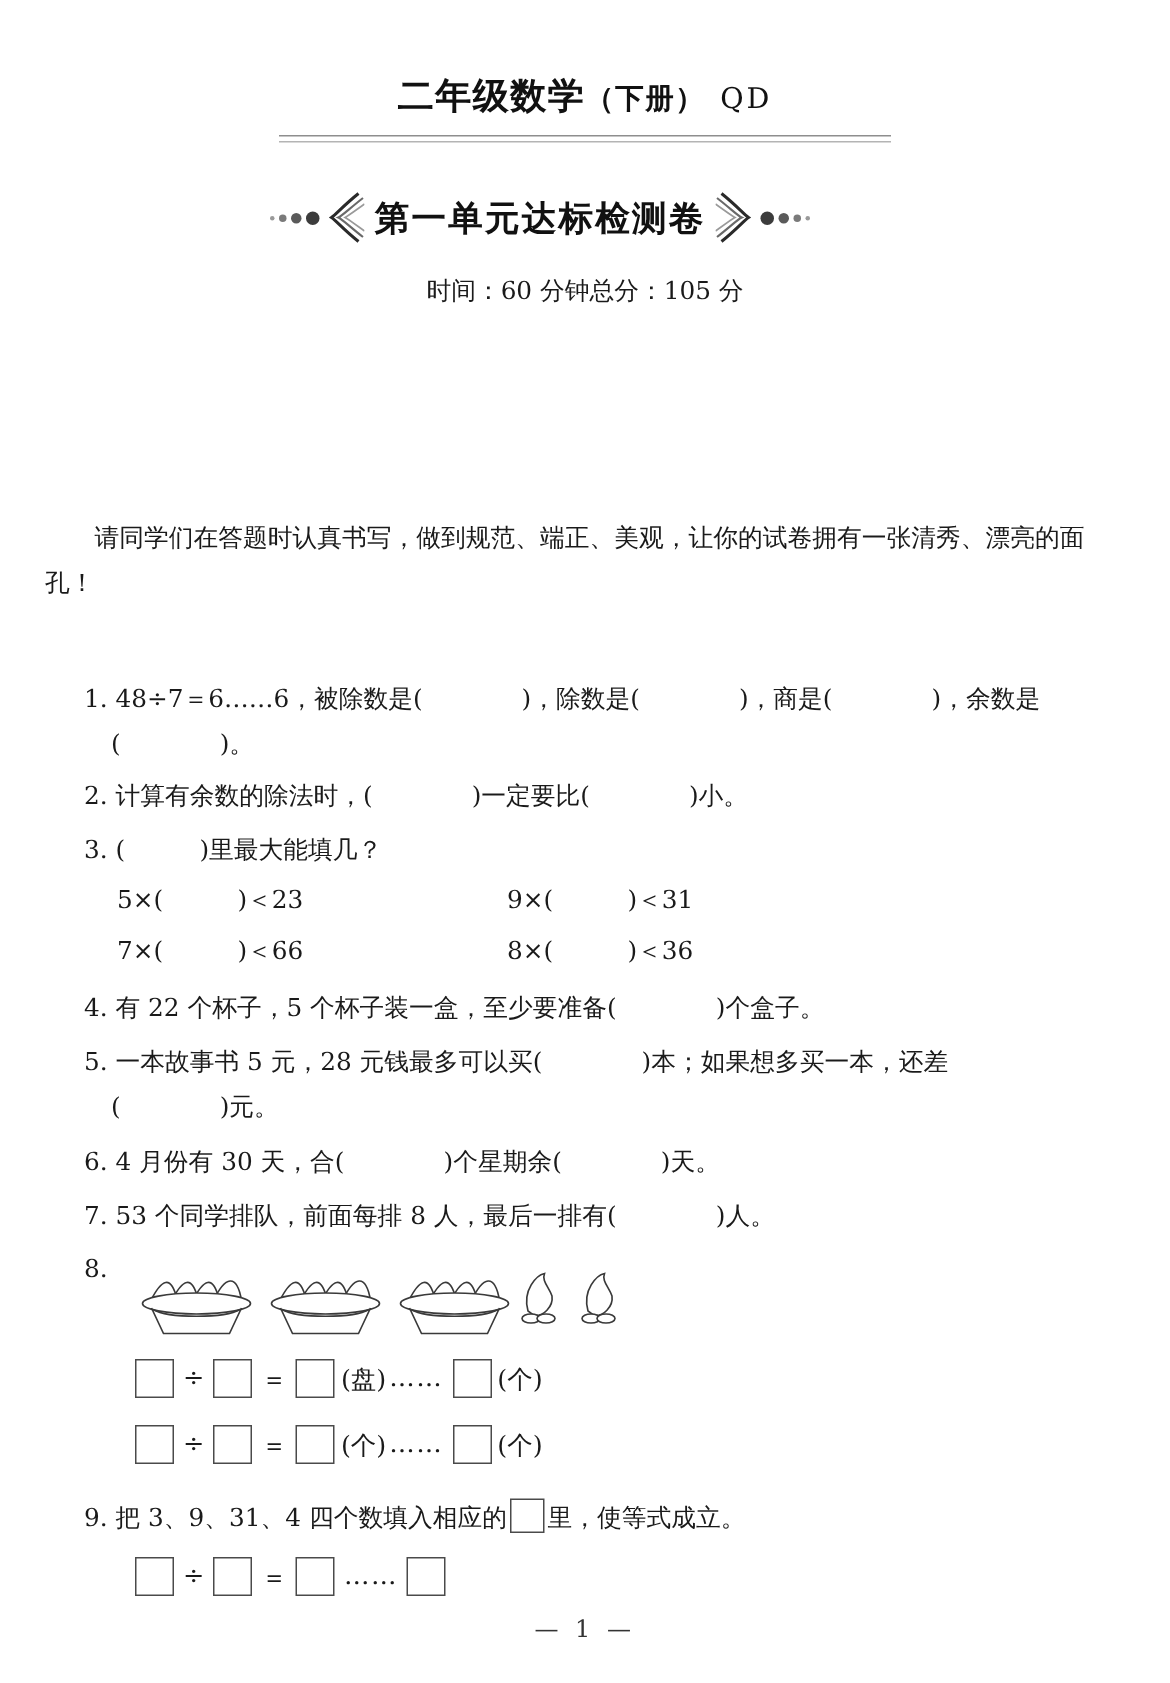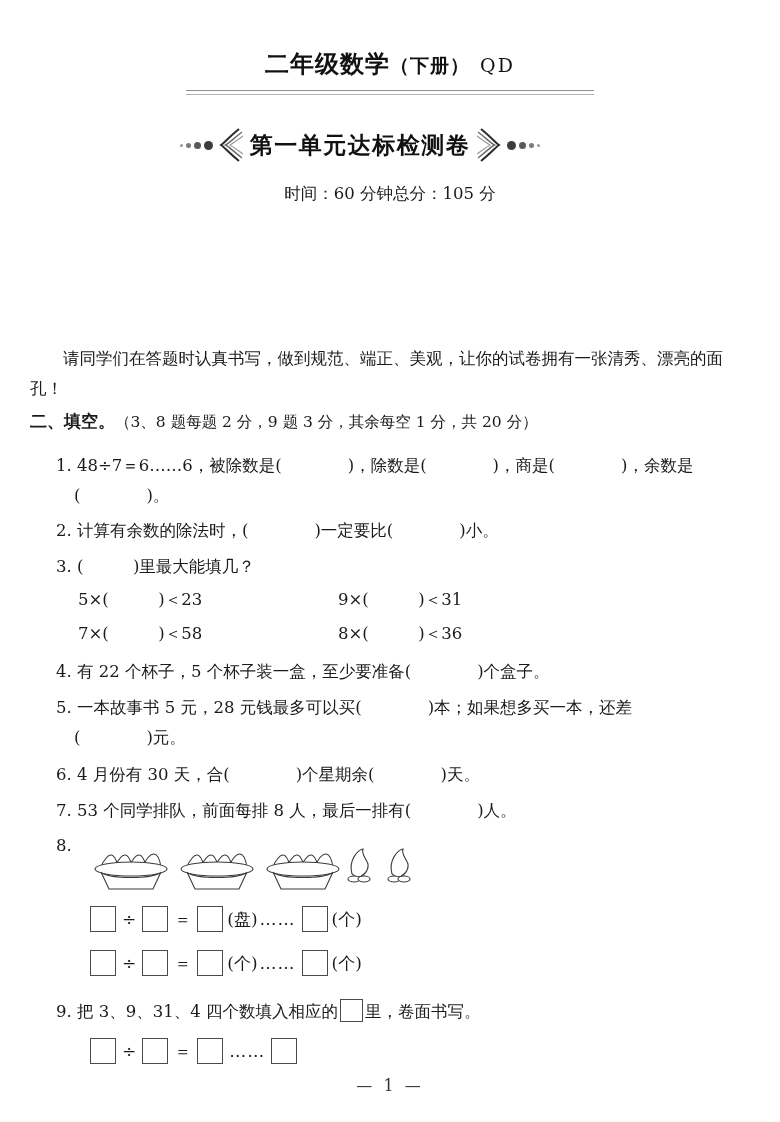--- a/index.html
+++ b/index.html
@@ -246,33 +246,30 @@
     <div>总分：105 分</div>
   </div>
 
   <table class="score-table">
     <tbody>
   </tbody>
     </table>
 
   <div class="para" style="top:344px;">　　请同学们在答题时认真书写，做到规范、端正、美观，让你的试卷拥有一张清秀、漂亮的面孔！</div>
 
-  <div class="sec-head" style="top:410px;">
-    <span>二、填空。</span><span class="note">（3、8 题每题 2 分，9 题 3 分，其余每空 1 分，共 20 分）</span>
-  </div>
 
   <div class="q" style="left:56px; top:452px;">1. 48÷7＝6……6，被除数是(　　　　)，除数是(　　　　)，商是(　　　　)，余数是</div>
   <div class="q" style="left:74px; top:482px;">(　　　　)。</div>
 
   <div class="q" style="left:56px; top:517px;">2. 计算有余数的除法时，(　　　　)一定要比(　　　　)小。</div>
 
   <div class="q" style="left:56px; top:553px;">3. (　　　)里最大能填几？</div>
   <div class="q" style="left:78px; top:586px;">5×(　　　)＜23</div>
   <div class="q" style="left:338px; top:586px;">9×(　　　)＜31</div>
-  <div class="q" style="left:78px; top:620px;">7×(　　　)＜58</div>
+  <div class="q" style="left:78px; top:620px;">7×(　　　)＜66</div>
   <div class="q" style="left:338px; top:620px;">8×(　　　)＜36</div>
 
   <div class="q" style="left:56px; top:658px;">4. 有 22 个杯子，5 个杯子装一盒，至少要准备(　　　　)个盒子。</div>
 
   <div class="q" style="left:56px; top:694px;">5. 一本故事书 5 元，28 元钱最多可以买(　　　　)本；如果想多买一本，还差</div>
   <div class="q" style="left:74px; top:724px;">(　　　　)元。</div>
 
   <div class="q" style="left:56px; top:761px;">6. 4 月份有 30 天，合(　　　　)个星期余(　　　　)天。</div>
 
   <div class="q" style="left:56px; top:797px;">7. 53 个同学排队，前面每排 8 人，最后一排有(　　　　)人。</div>
@@ -337,21 +334,21 @@
     <span class="bx"></span>
     <span class="op">＝</span>
     <span class="bx"></span>
     <span>(个)</span>
     <span class="dotsline">……</span>
     <span class="bx"></span>
     <span>(个)</span>
   </div>
 
   <div class="q" style="left:56px; top:998px;">
-    <span>9. 把 3、9、31、4 四个数填入相应的</span><span class="bx inline"></span><span>里，卷面书写。</span>
+    <span>9. 把 3、9、31、4 四个数填入相应的</span><span class="bx inline"></span><span>里，使等式成立。</span>
   </div>
 
   <div class="eqrow" style="left:86px; top:1038px;">
     <span class="bx"></span>
     <span class="op">÷</span>
     <span class="bx"></span>
     <span class="op">＝</span>
     <span class="bx"></span>
     <span class="dotsline">……</span>
     <span class="bx"></span>

